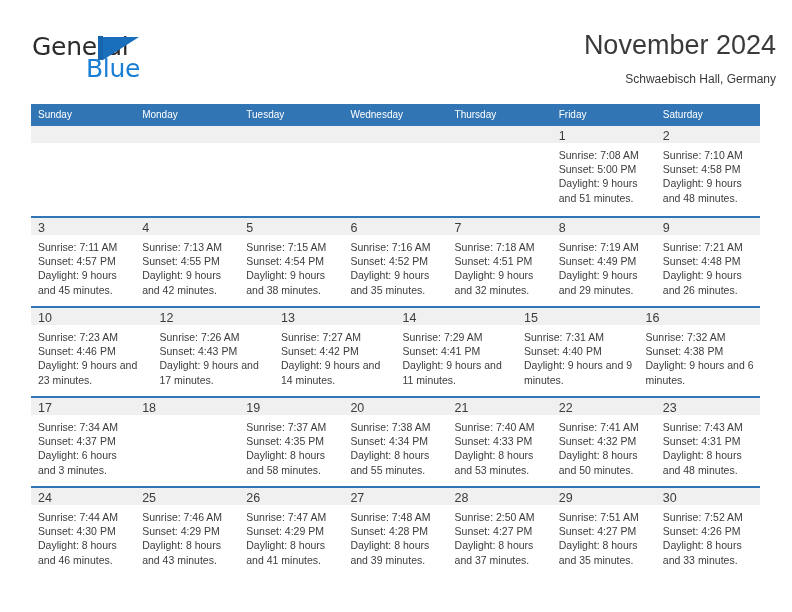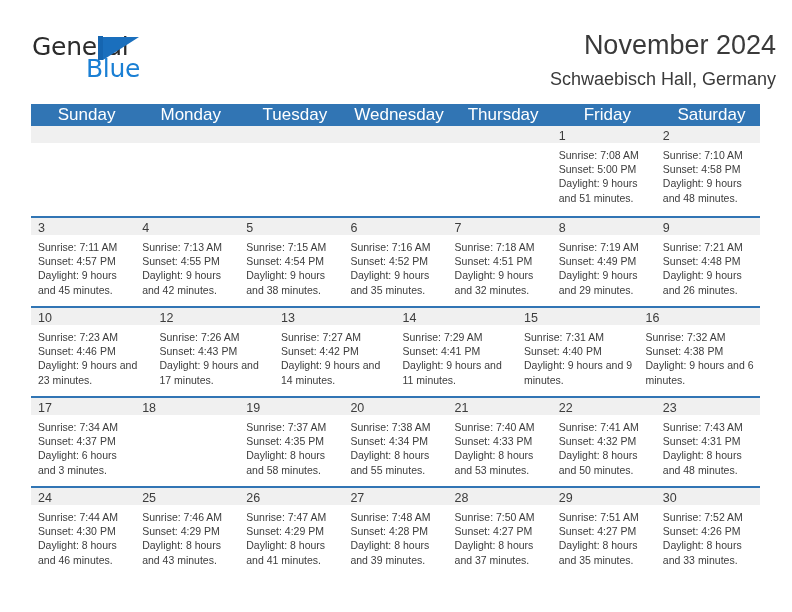--- a/index.html
+++ b/index.html
@@ -90,48 +90,47 @@
   .month-title {
     font-size: 27px;
     font-weight: normal;
     color: #3a3a3a;
     line-height: 34px;
     letter-spacing: 0px;
     font-family: "Liberation Sans", sans-serif;
   }
   .location-subtitle {
     margin-top: 8px;
-    font-size: 18px;
+    font-size: 12px;
     color: #3a3a3a;
     line-height: 18px;
     font-family: "Liberation Sans", sans-serif;
   }
 
   
   .calendar {
     position: absolute;
     left: 31px;
     top: 104px;
     width: 729px;
   }
   .weekday-row {
     display: flex;
     background: #3175b4;
     height: 22px;
   }
   .weekday {
     flex: 1 1 0;
     color: #ffffff;
-    font-size: 17px;
+    font-size: 10px;
     line-height: 22px;
     padding-left: 7px;
     box-sizing: border-box;
     font-family: "Liberation Sans", sans-serif;
     white-space: nowrap;
-    text-align: center;
   }
   .week-row {
     display: flex;
     height: 90px;
     border-top: 2px solid #3175b4;
     box-sizing: border-box;
   }
   .week-row:first-of-type {
     border-top: none;
   }
@@ -428,21 +427,21 @@
             <div class="daynum-band"><span class="daynum">27</span></div>
             <div class="day-detail">
               <div>Sunrise: 7:48 AM</div>
               <div>Sunset: 4:28 PM</div>
               <div class="daylight-line">Daylight: 8 hours and 39 minutes.</div>
             </div>
           </div>
           <div class="day-cell">
             <div class="daynum-band"><span class="daynum">28</span></div>
             <div class="day-detail">
-              <div>Sunrise: 7:50 AM</div>
+              <div>Sunrise: 2:50 AM</div>
               <div>Sunset: 4:27 PM</div>
               <div class="daylight-line">Daylight: 8 hours and 37 minutes.</div>
             </div>
           </div>
           <div class="day-cell">
             <div class="daynum-band"><span class="daynum">29</span></div>
             <div class="day-detail">
               <div>Sunrise: 7:51 AM</div>
               <div>Sunset: 4:27 PM</div>
               <div class="daylight-line">Daylight: 8 hours and 35 minutes.</div>

